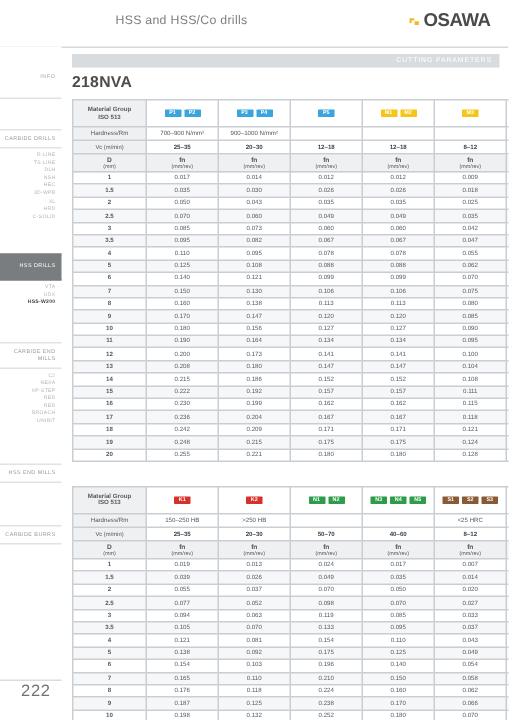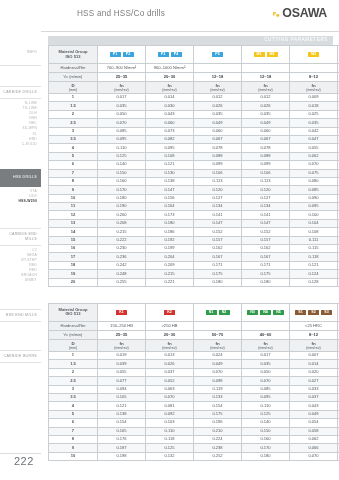--- a/index.html
+++ b/index.html
@@ -208,20 +208,21 @@
   <div class="page-rule"></div>
   <div class="pagenum">222</div>
 </div>
 
 <div class="main">
 
   <div class="cp-bar">
     <span>CUTTING PARAMETERS</span>
   </div>
 
+  <div class="prod-code">218NVA</div>
 
   <div id="tables-host">
       <table class="cut">
         <tbody>
           <tr>
             <td class="c0 hdr-mg">Material Group<br>ISO 513</td>
             <td class="cd hdr-badges">
               <div class="badge-wrap">
                 <span class="badge" style="background: rgb(58, 165, 220);">P1</span>
                 <span class="badge" style="background: rgb(58, 165, 220);">P2</span>

